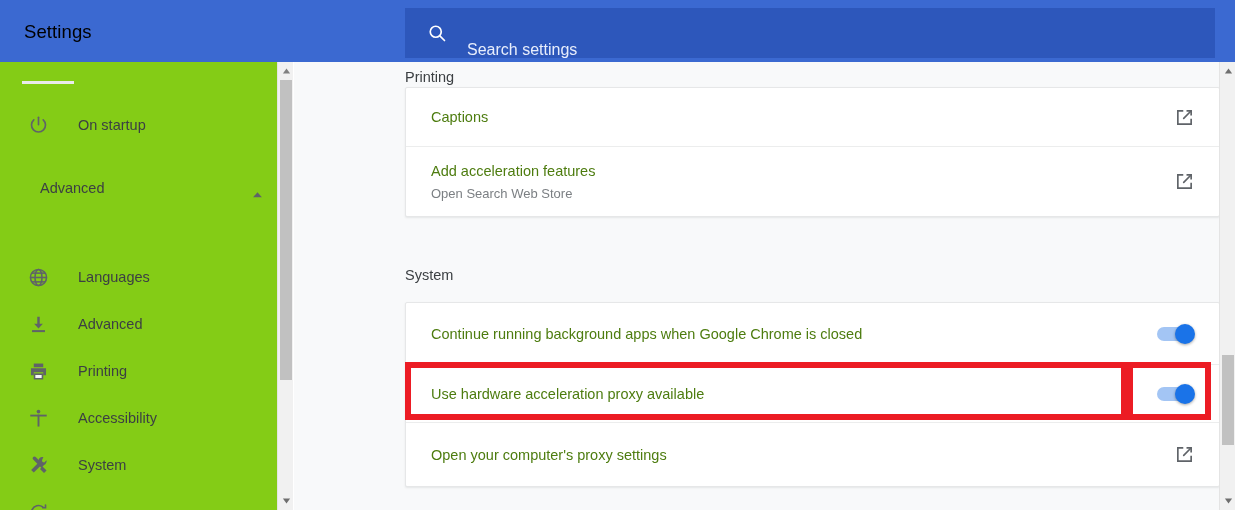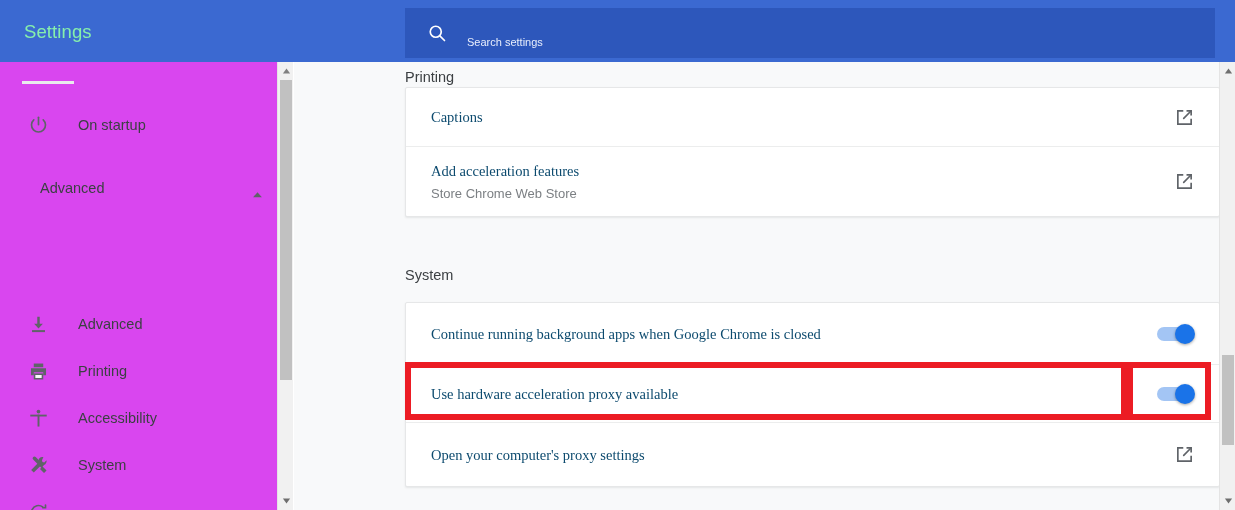--- a/index.html
+++ b/index.html
@@ -30,21 +30,21 @@
     background: #3b69d1;
     display: flex;
     align-items: center;
     box-sizing: border-box;
   }
   .header-title {
     position: absolute;
     left: 24px;
     top: 21px;
     font-size: 18.5px;
-    color: #86efac;
+    color: #000000;
     letter-spacing: 0.1px;
     line-height: 22px;
     white-space: nowrap;
   }
   .searchbox {
     position: absolute;
     left: 405px;
     top: 8px;
     width: 810px;
     height: 50px;
@@ -56,43 +56,43 @@
   .search-icon {
     position: absolute;
     left: 22px;
     top: 15px;
     width: 20px;
     height: 20px;
   }
   .search-input {
     position: absolute;
     left: 60px;
-    top: 8px;
+    top: 16px;
     right: 10px;
     height: 50px;
     background: transparent;
     border: 0;
     outline: none;
     color: #ffffff;
     font-family: "Liberation Sans", sans-serif;
-    font-size: 11px;
+    font-size: 16px;
   }
   .search-input::placeholder {
     color: #e8eefc;
     opacity: 1;
   }
 
   
   .sidebar {
     position: absolute;
     left: 0;
     top: 62px;
     width: 277px;
     height: 448px;
-    background: #d946ef;
+    background: #84cc16;
     overflow: hidden;
   }
   .side-ghost {
     position: absolute;
     left: 22px;
     top: 19px;
     width: 52px;
     height: 3px;
     background: #e9eaec;
   }
@@ -212,24 +212,23 @@
     padding-left: 25px;
     padding-right: 24px;
   }
   .row + .row { border-top: 1px solid #eceded; }
   .row-text {
     flex: 1;
     min-width: 0;
   }
   .row-title {
     font-size: 14.5px;
-    color: #0c4a6e;
+    color: #4d7c0f;
     line-height: 20px;
     white-space: nowrap;
-    font-family: Liberation Serif, serif;
   }
   .row-sub {
     font-size: 13px;
     color: #7b7f83;
     line-height: 19px;
     margin-top: 3px;
     white-space: nowrap;
   }
   .ext-icon {
     width: 21px;
@@ -331,20 +330,32 @@
     <div class="side-section" style="top:105px">
       <span class="side-section-label">Advanced</span>
       <span class="chev">
         <svg viewBox="0 0 12 8" width="11" height="7">
             <path d="M6 1.3 L11 7 L1 7 Z" fill="#5f6368"></path>
           </svg>
       </span>
     </div>
 
 
+    <div class="side-row" style="top:192px">
+      <span class="side-ico">
+        <svg viewBox="0 0 24 24" width="21" height="21" fill="none" stroke="#5f6368" stroke-width="1.8">
+          <circle cx="12" cy="12" r="9.2"></circle>
+          <ellipse cx="12" cy="12" rx="4" ry="9.2"></ellipse>
+          <line x1="2.8" y1="12" x2="21.2" y2="12"></line>
+          <line x1="4.3" y1="7" x2="19.7" y2="7"></line>
+          <line x1="4.3" y1="17" x2="19.7" y2="17"></line>
+        </svg>
+      </span>
+      <span class="side-label">Languages</span>
+    </div>
 
     <div class="side-row" style="top:239px">
       <span class="side-ico">
         <svg viewBox="0 0 24 24" width="21" height="21">
           <path d="M10.6 3h2.8v8h3.6L12 16.6 7 11h3.6z" fill="#5f6368"></path>
           <rect x="4.6" y="18.4" width="14.8" height="2.3" fill="#5f6368"></rect>
         </svg>
       </span>
       <span class="side-label">Advanced</span>
     </div>
@@ -422,21 +433,21 @@
             <path d="M19.6 13.4v6.2H4.4V4.4h6.2"></path>
             <line x1="11.1" y1="12.9" x2="19.4" y2="4.6" stroke-linecap="round"></line>
             <path d="M14.3 4.4h5.3v5.3"></path>
           </svg>
         </span>
       </div>
 
       <div class="row" style="height:70px">
         <div class="row-text">
           <div class="row-title">Add acceleration features</div>
-          <div class="row-sub">Store Chrome Web Store</div>
+          <div class="row-sub">Open Search Web Store</div>
         </div>
         <span class="ext-icon">
           <svg viewBox="0 0 24 24" width="21" height="21" fill="none" stroke="#5f6368" stroke-width="1.9">
             <path d="M19.6 13.4v6.2H4.4V4.4h6.2"></path>
             <line x1="11.1" y1="12.9" x2="19.4" y2="4.6" stroke-linecap="round"></line>
             <path d="M14.3 4.4h5.3v5.3"></path>
           </svg>
         </span>
       </div>
     </div>

